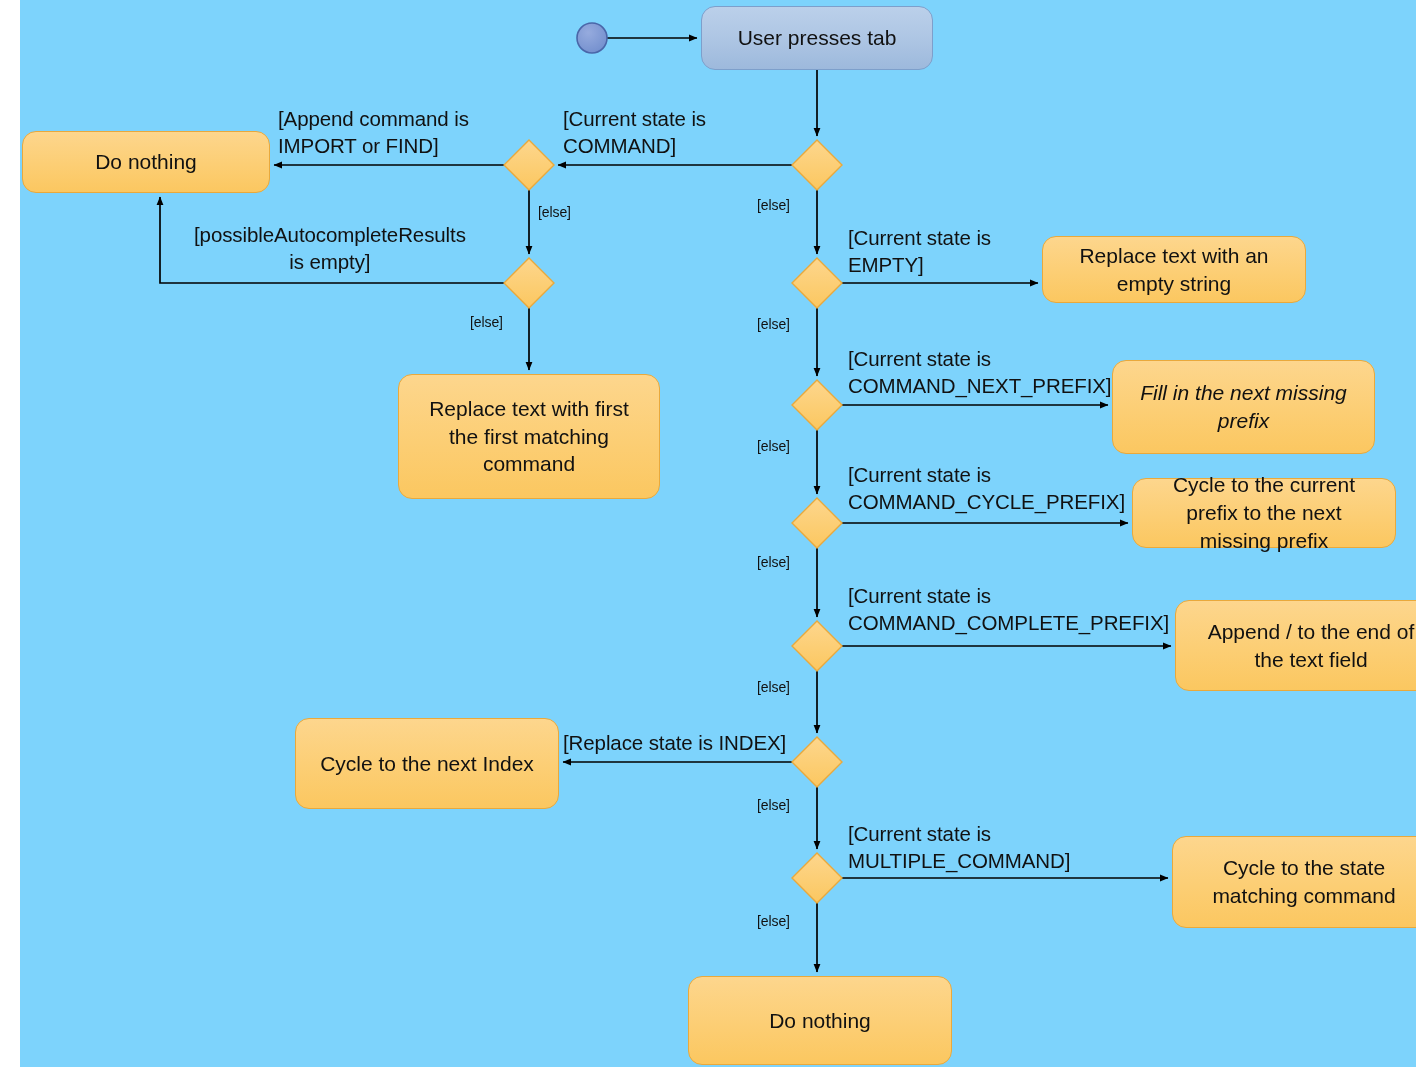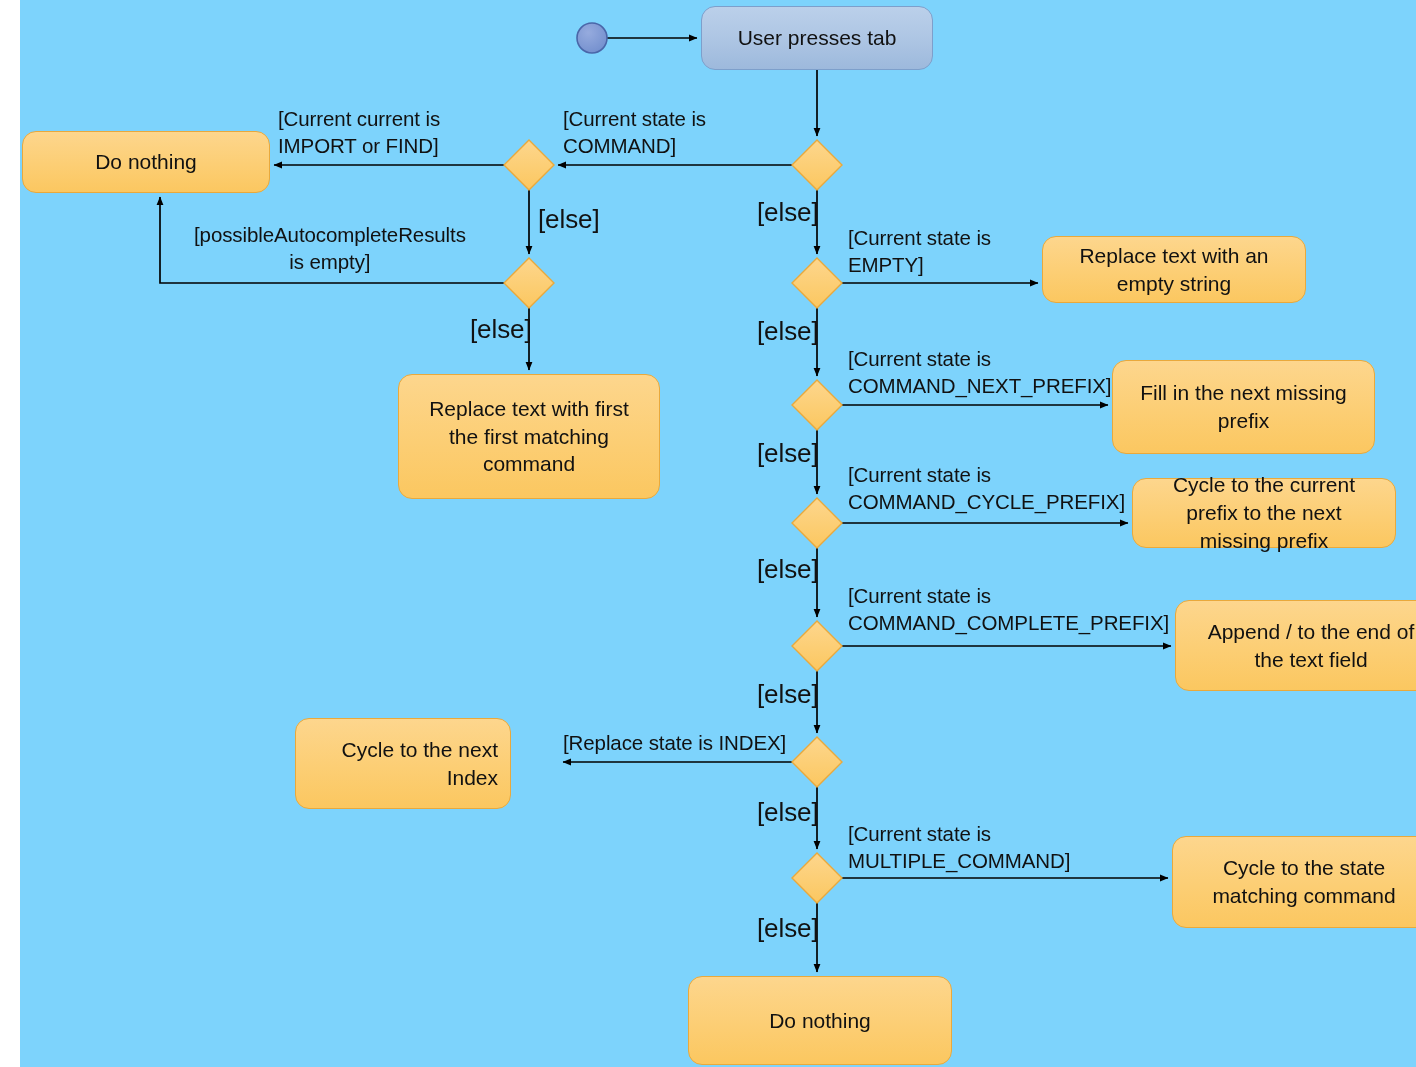--- a/index.html
+++ b/index.html
@@ -51,21 +51,21 @@
   
   .guard {
     position: absolute;
     font-size: 20.5px;
     line-height: 1.3;
     color: #111111;
     white-space: pre-line;
     letter-spacing: -0.1px;
   }
   .guard.else-label {
-    font-size: 26px;
+    font-size: 14px;
   }
 </style>
 </head>
 <body>
 
 <div id="diagram-root">
 
   <svg class="layer" viewBox="0 0 1416 1067" xmlns="http://www.w3.org/2000/svg">
     <defs>
       <marker id="arrowhead" markerWidth="9" markerHeight="9" refX="8" refY="4.0" orient="auto" markerUnits="userSpaceOnUse">
@@ -120,34 +120,34 @@
   </svg>
 
   <div id="nodes-host">
       <div class="node start-action" style="left: 681px; top: 6px; width: 232px; height: 64px;">User presses tab</div>
       <div class="node action" style="left: 2px; top: 131px; width: 248px; height: 62px;">Do nothing</div>
       <div class="node action" style="left: 378px; top: 374px; width: 262px; height: 125px;">Replace text with first
 the first matching
 command</div>
       <div class="node action" style="left: 1022px; top: 236px; width: 264px; height: 67px;">Replace text with an
 empty string</div>
-      <div class="node action" style="left: 1092px; top: 360px; width: 263px; height: 94px;">Fill in the next missing
+      <div class="node action" style="left: 1092px; top: 360px; width: 263px; height: 94px; font-style: italic;">Fill in the next missing
 prefix</div>
       <div class="node action" style="left: 1112px; top: 478px; width: 264px; height: 70px;">Cycle to the current
 prefix to the next
 missing prefix</div>
       <div class="node action" style="left: 1155px; top: 600px; width: 272px; height: 91px;">Append / to the end of
 the text field</div>
-      <div class="node action" style="left: 275px; top: 718px; width: 216px; height: 91px; text-align: right;">Cycle to the next Index</div>
+      <div class="node action" style="left: 275px; top: 718px; width: 264px; height: 91px;">Cycle to the next Index</div>
       <div class="node action" style="left: 1152px; top: 836px; width: 264px; height: 92px;">Cycle to the state
 matching command</div>
       <div class="node action" style="left: 668px; top: 976px; width: 264px; height: 89px;">Do nothing</div>
     </div>
   <div id="guards-host">
-      <div class="guard" style="left: 258px; top: 106px;">[Current current is
+      <div class="guard" style="left: 258px; top: 106px;">[Append command is
 IMPORT or FIND]</div>
       <div class="guard" style="left: 543px; top: 106px;">[Current state is
 COMMAND]</div>
       <div class="guard else-label" style="left: 518px; top: 203px;">[else]</div>
       <div class="guard" style="left: 174px; top: 222px; text-align: center;">[possibleAutocompleteResults
 is empty]</div>
       <div class="guard else-label" style="left: 450px; top: 313px;">[else]</div>
       <div class="guard else-label" style="left: 737px; top: 196px;">[else]</div>
       <div class="guard" style="left: 828px; top: 225px;">[Current state is
 EMPTY]</div>

